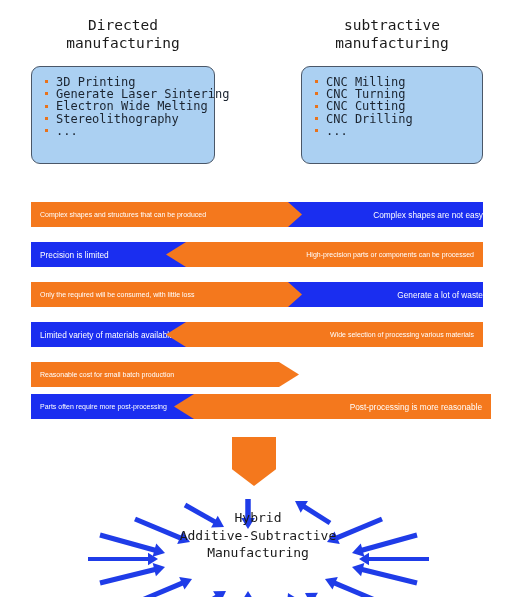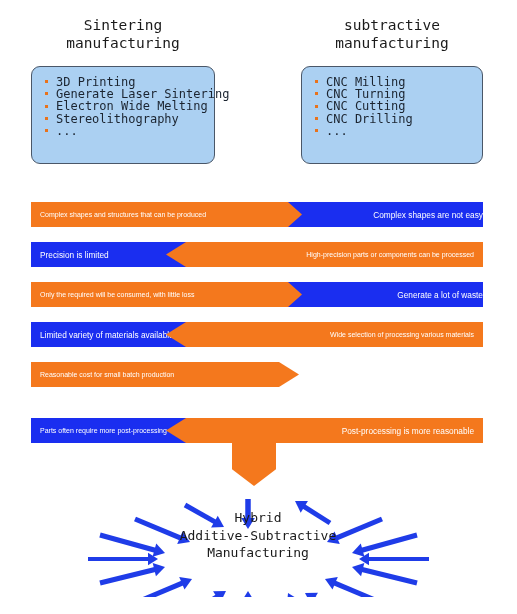--- a/index.html
+++ b/index.html
@@ -97,21 +97,21 @@
     white-space:pre-line;
     z-index:3;
   }
   #arrow-svg{position:absolute;left:0;top:0;width:517px;height:110px;z-index:2;}
 </style>
 </head>
 <body>
 
 <div class="stage">
 
-  <div class="heading" id="heading-additive">Sintering
+  <div class="heading" id="heading-additive">Directed
 manufacturing</div>
 
   <div class="heading" id="heading-subtractive">subtractive
 manufacturing</div>
 
   <div class="listbox" id="box-additive">
     <ul>
         <li><span class="bul"></span><span>3D Printing</span></li>
         <li><span class="bul"></span><span>Generate Laser Sintering</span></li>
         <li><span class="bul"></span><span>Electron Wide Melting</span></li>
@@ -162,21 +162,21 @@
         </div>
         <div class="cmp-half right" style="width: 317px;">
           <span class="cmp-text small">Wide selection of processing various materials</span>
         </div>
       </div>
       <div class="cmp-row ltr" style="top: 362px;">
         <div class="cmp-half left" style="width: 268px;">
           <span class="cmp-text small">Reasonable cost for small batch production</span>
         </div>
       </div>
-      <div class="cmp-row rtl" style="top: 418px;">
+      <div class="cmp-row rtl" style="top: 394px; padding-left: 8px;">
         <div class="cmp-half left" style="width: 165px;">
           <span class="cmp-text small">Parts often require more post-processing</span>
         </div>
         <div class="cmp-half right" style="width: 317px;">
           <span class="cmp-text">Post-processing is more reasonable</span>
         </div>
       </div>
     </div>
 
   <div id="big-arrow"></div>

